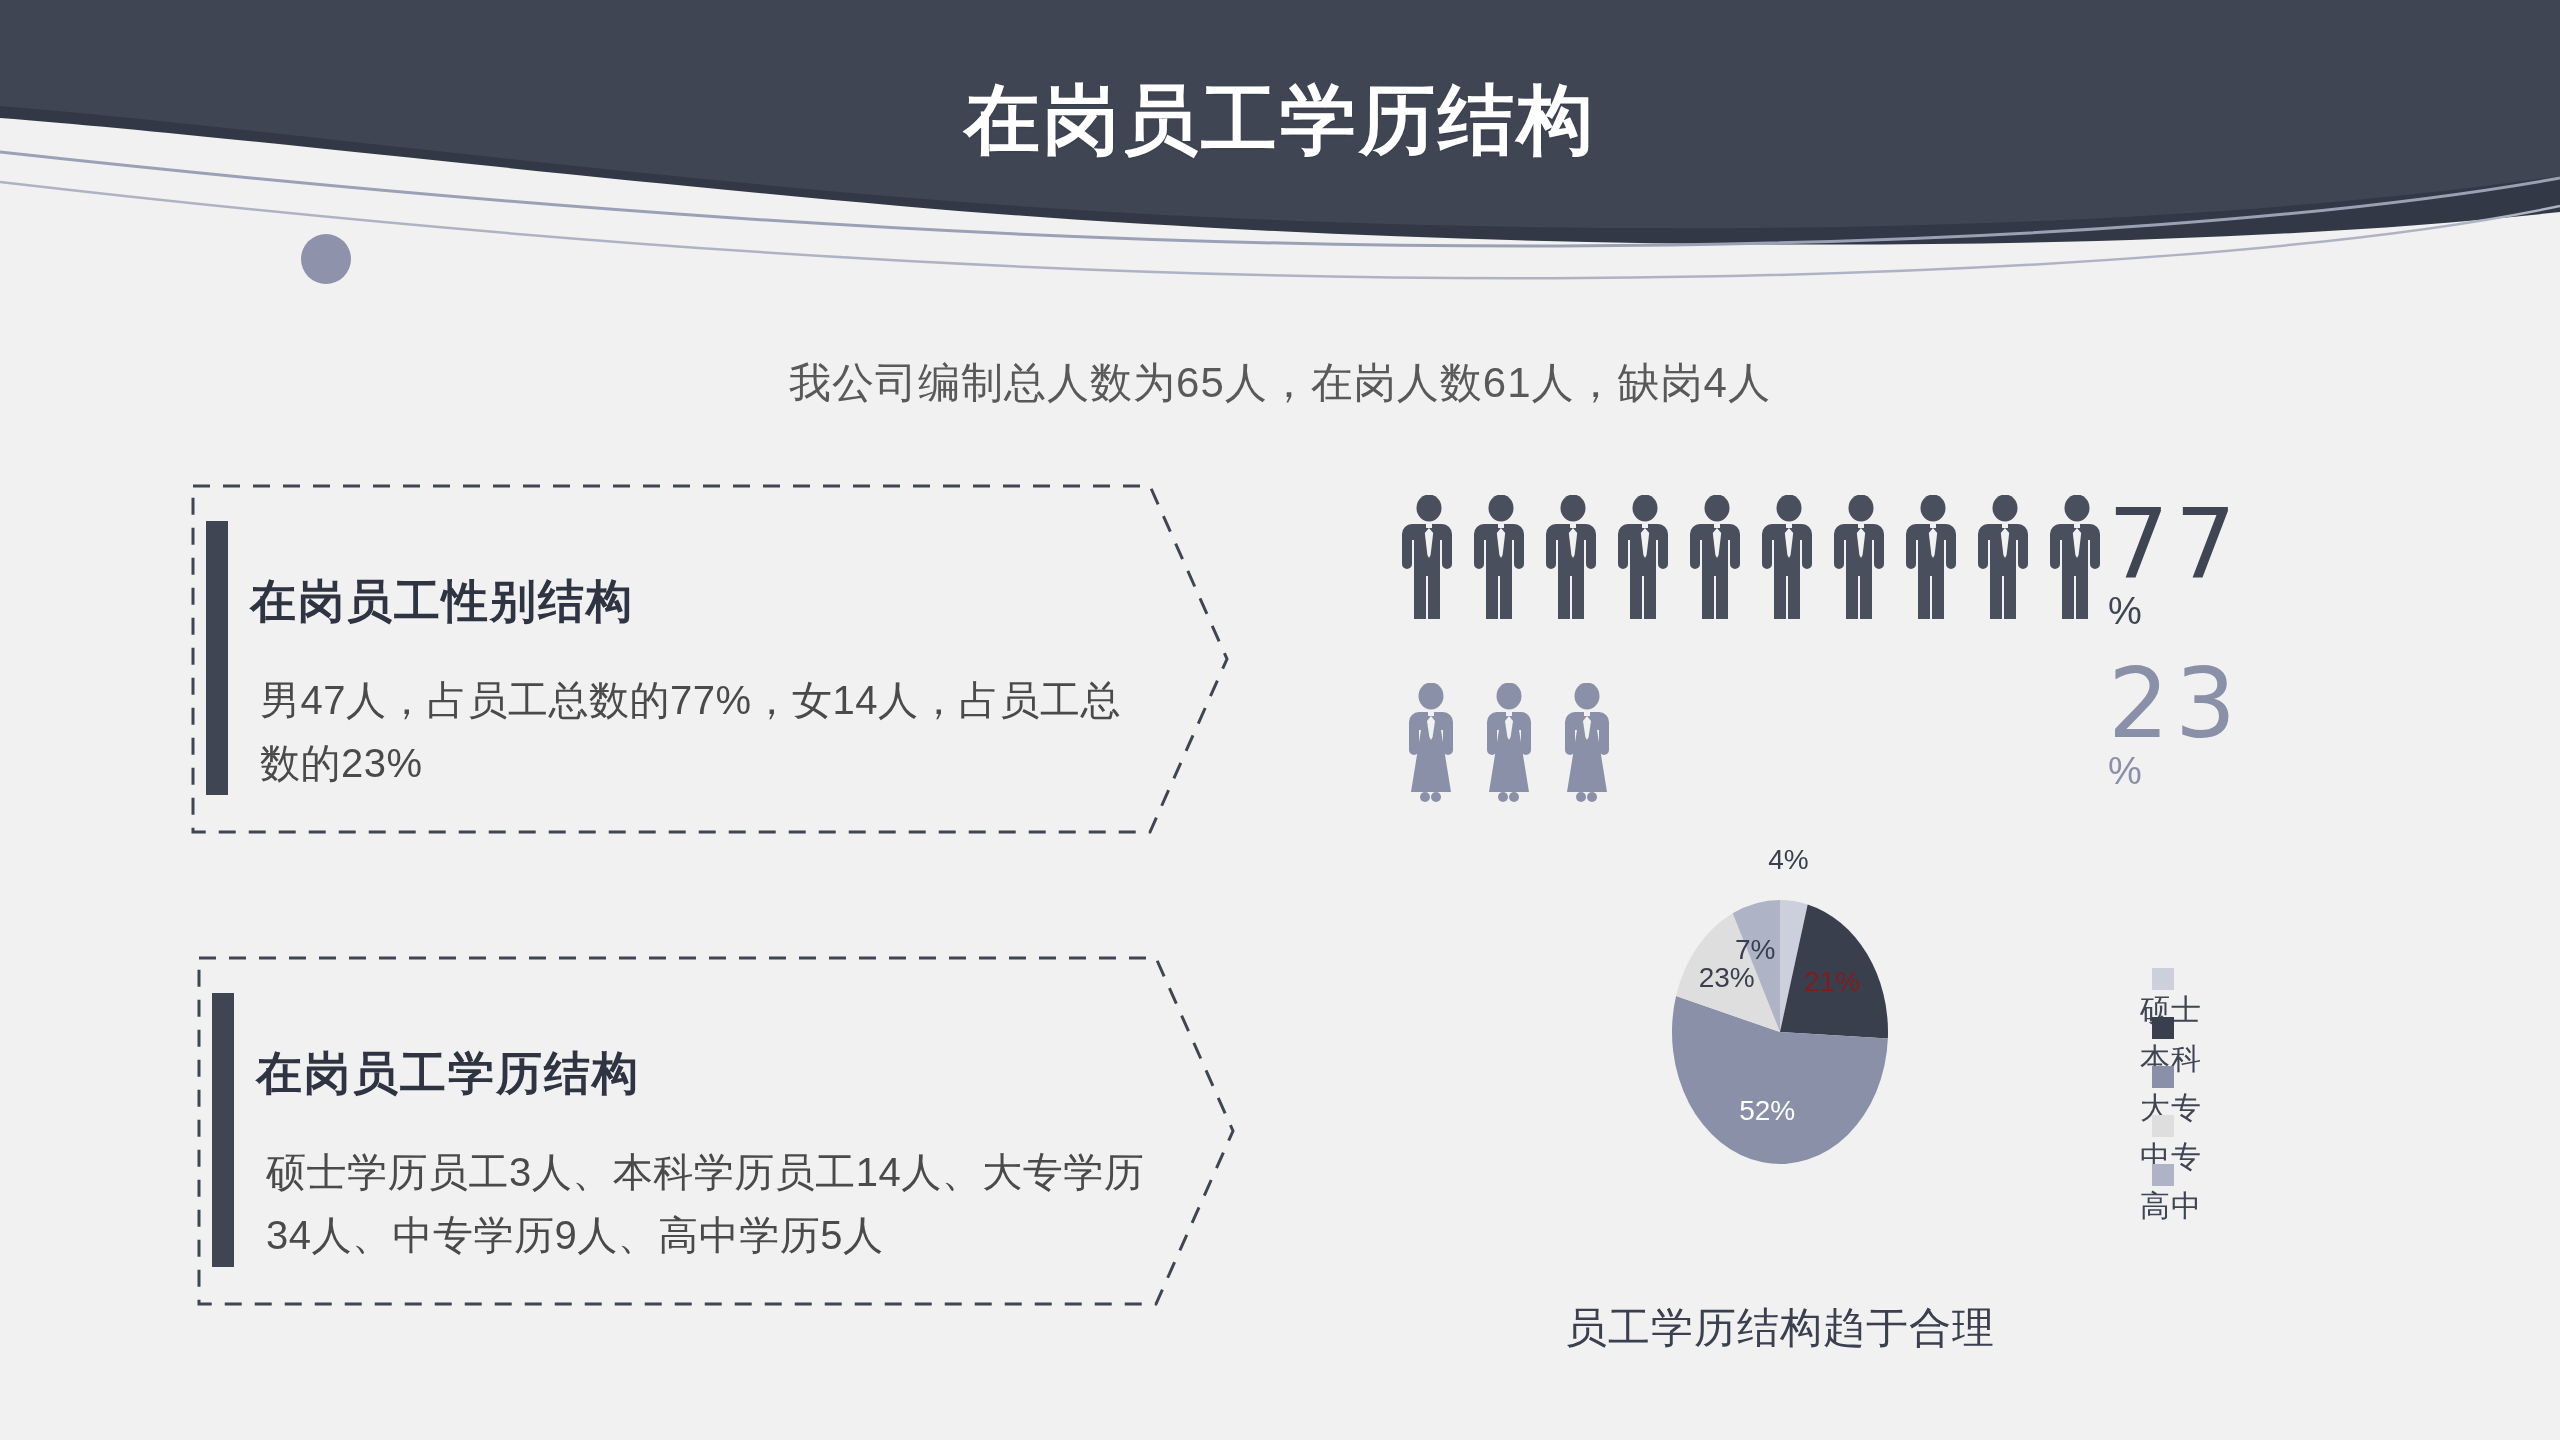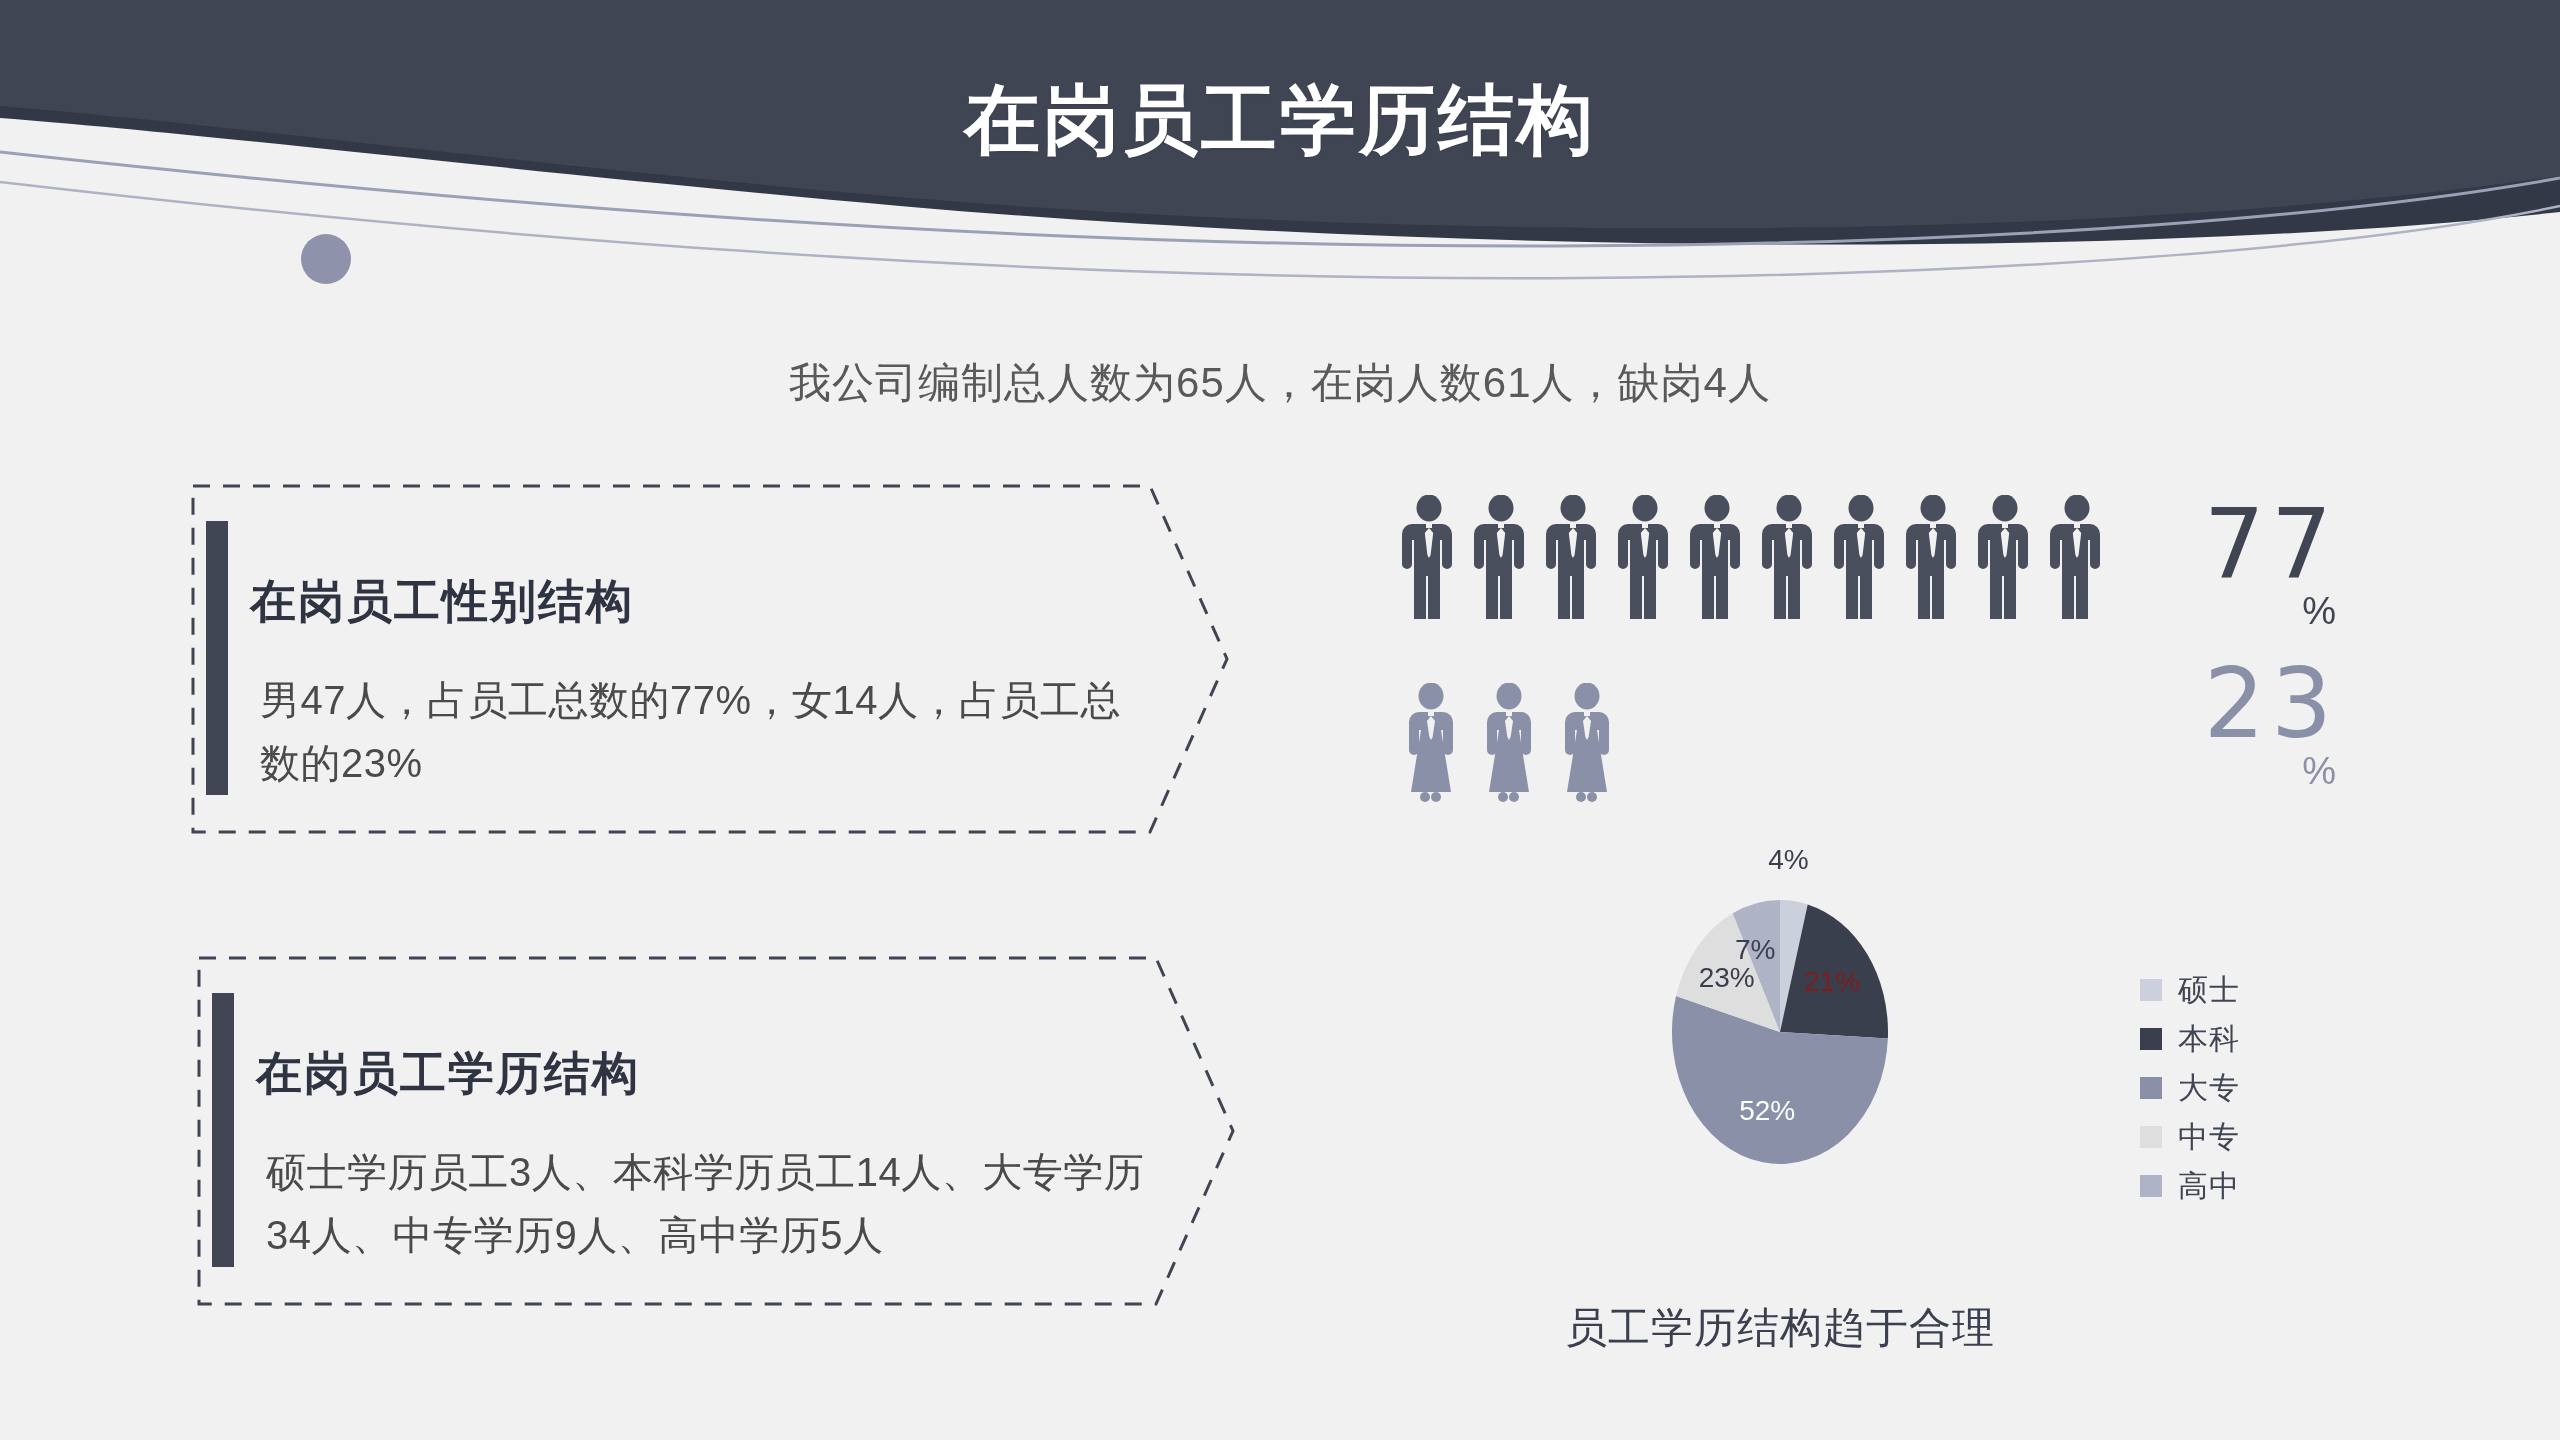--- a/index.html
+++ b/index.html
@@ -48,21 +48,21 @@
   #card-gender{left:190px;top:483px;}
   #card-education{left:196px;top:955px;}
 
   
   .people-area{position:absolute;left:1400px;top:495px;width:700px;height:320px;}
   .row-male{position:absolute;left:0;top:0;display:flex;gap:14px;}
   .row-female{position:absolute;left:2px;top:188px;display:flex;gap:20px;}
   .fig{display:block;}
 
   
-  .pct-block{position:absolute;text-align:right;width:230px;}
+  .pct-block{position:absolute;text-align:left;width:230px;}
   .pct-num{
     font-family:"DejaVu Sans","Liberation Sans",sans-serif;
     font-size:96px;font-weight:400;line-height:.92;letter-spacing:6px;
   }
   .pct-sym{font-size:38px;line-height:1;display:block;margin-top:4px;letter-spacing:2px;}
   #pct-male{left:2108px;top:500px;color:#3f4553;}
   #pct-female{left:2108px;top:660px;color:#8b90a9;}
 
   
   .pie-wrap{position:absolute;left:1530px;top:880px;width:500px;height:300px;}
@@ -72,21 +72,21 @@
     font-family:"Liberation Sans","DejaVu Sans",sans-serif;
     white-space:nowrap;
   }
   .pie-caption{
     position:absolute;left:1480px;top:1300px;width:600px;text-align:center;
     color:#3b4050;font-size:42px;letter-spacing:1px;
   }
 
   
   .legend{position:absolute;left:2140px;top:968px;}
-  .legend-row{display:flex;align-items:center;height:44px;margin-bottom:5px;}
+  .legend-row{display:flex;align-items:center;height:44px;margin-bottom:5px;flex-direction:column;}
   .legend-swatch{width:22px;height:22px;display:inline-block;margin-right:16px;flex:0 0 auto;}
   .legend-text{font-size:30px;color:#3f4553;letter-spacing:1px;}
 </style>
 </head>
 <body>
 
 <div class="slide">
 
   <svg class="header-svg" viewBox="0 0 2560 300" preserveAspectRatio="none">
 

